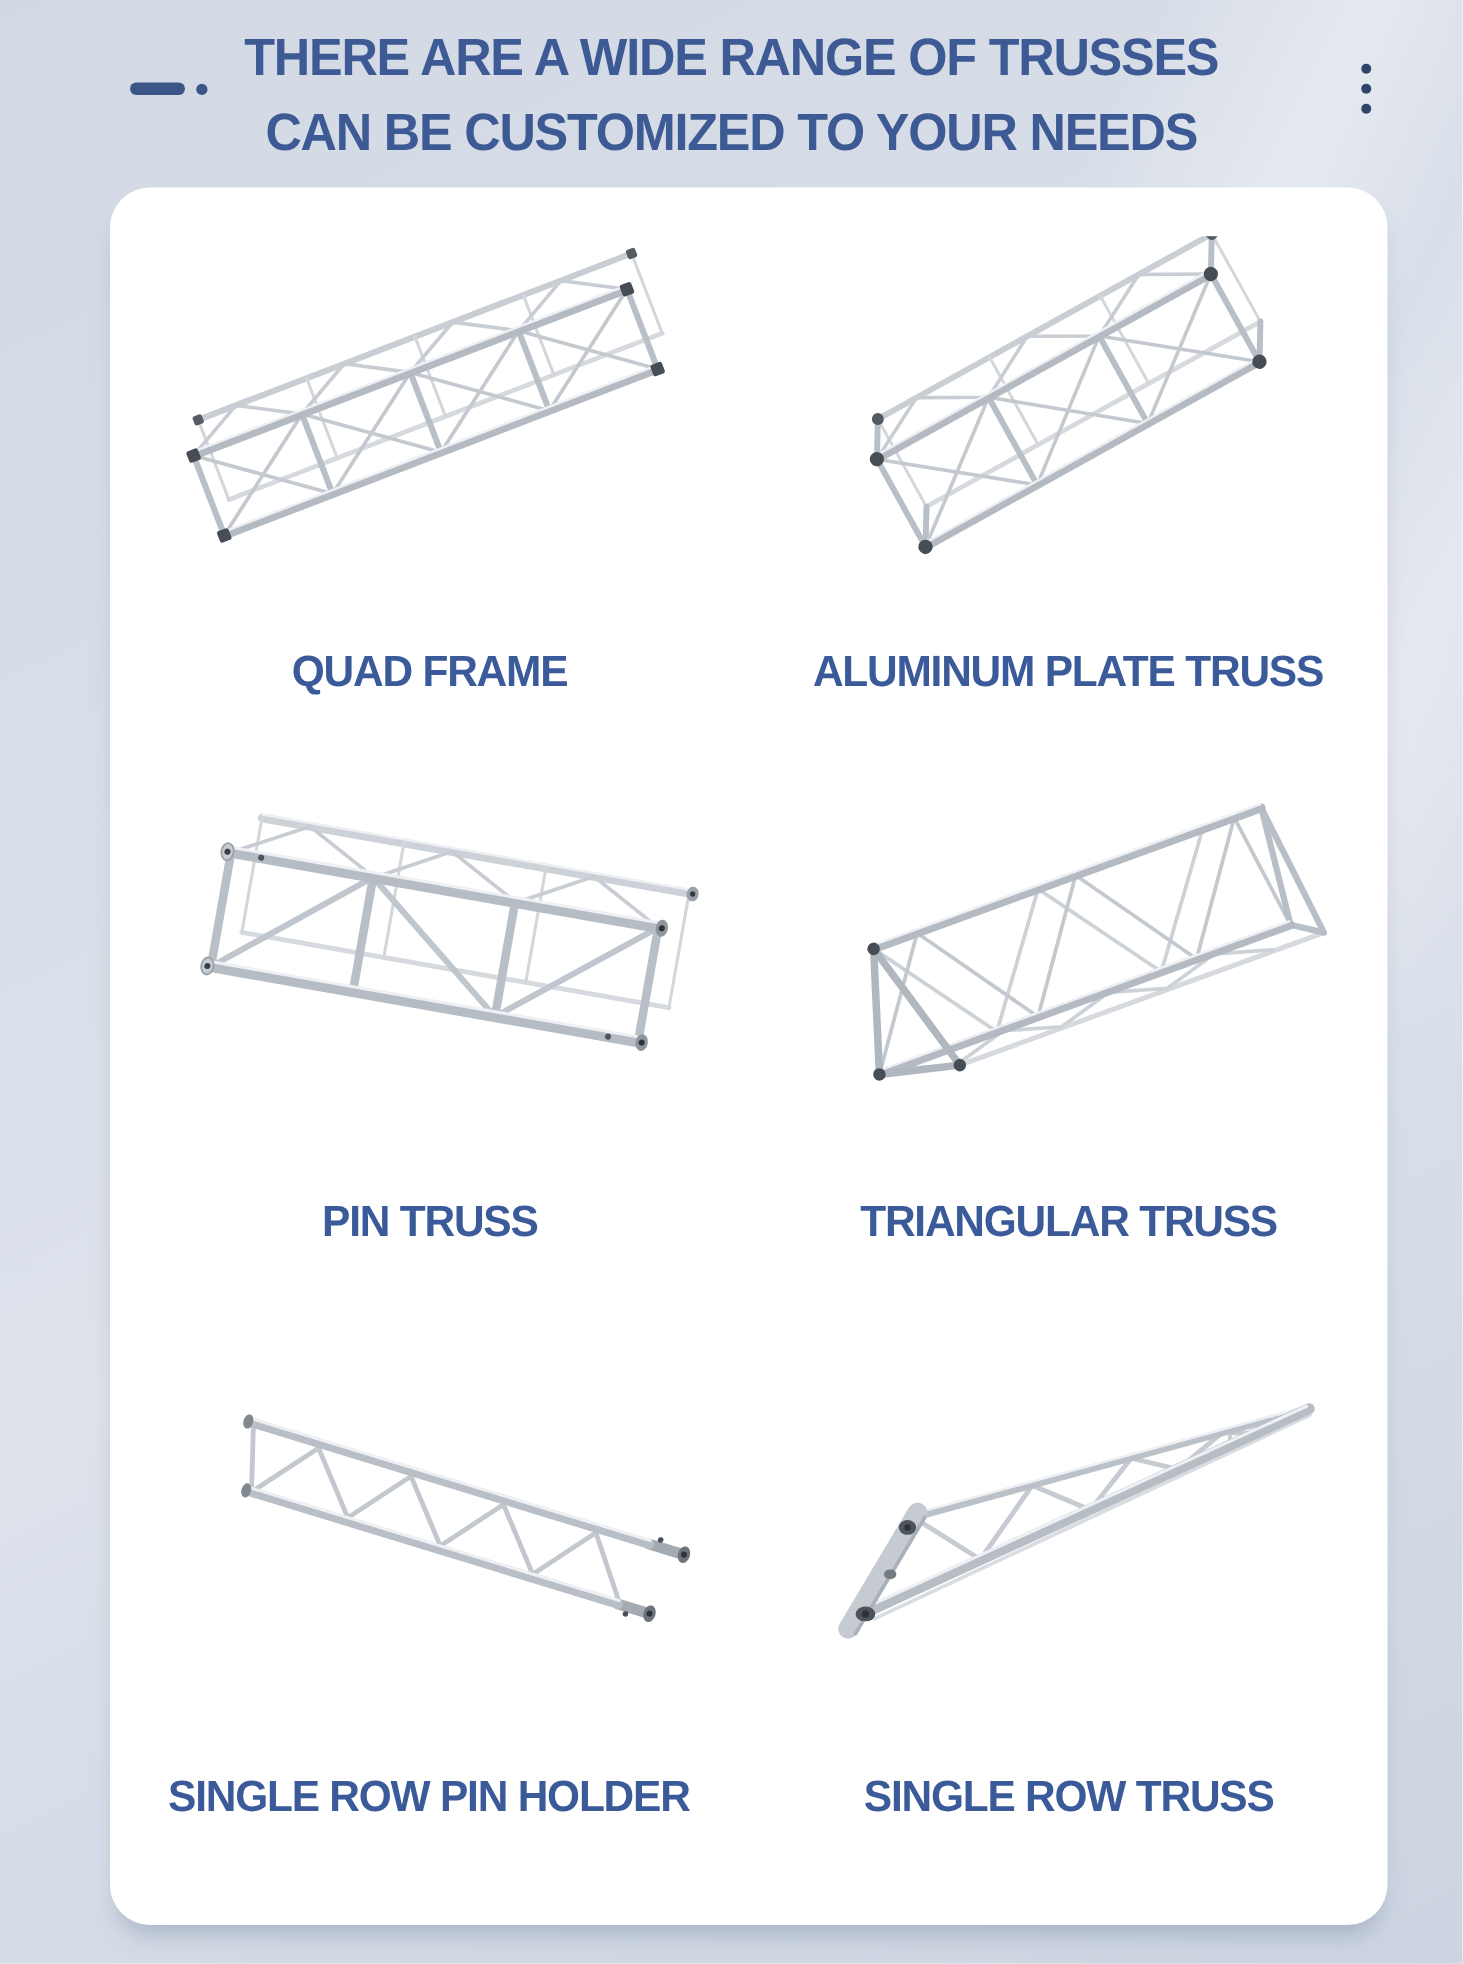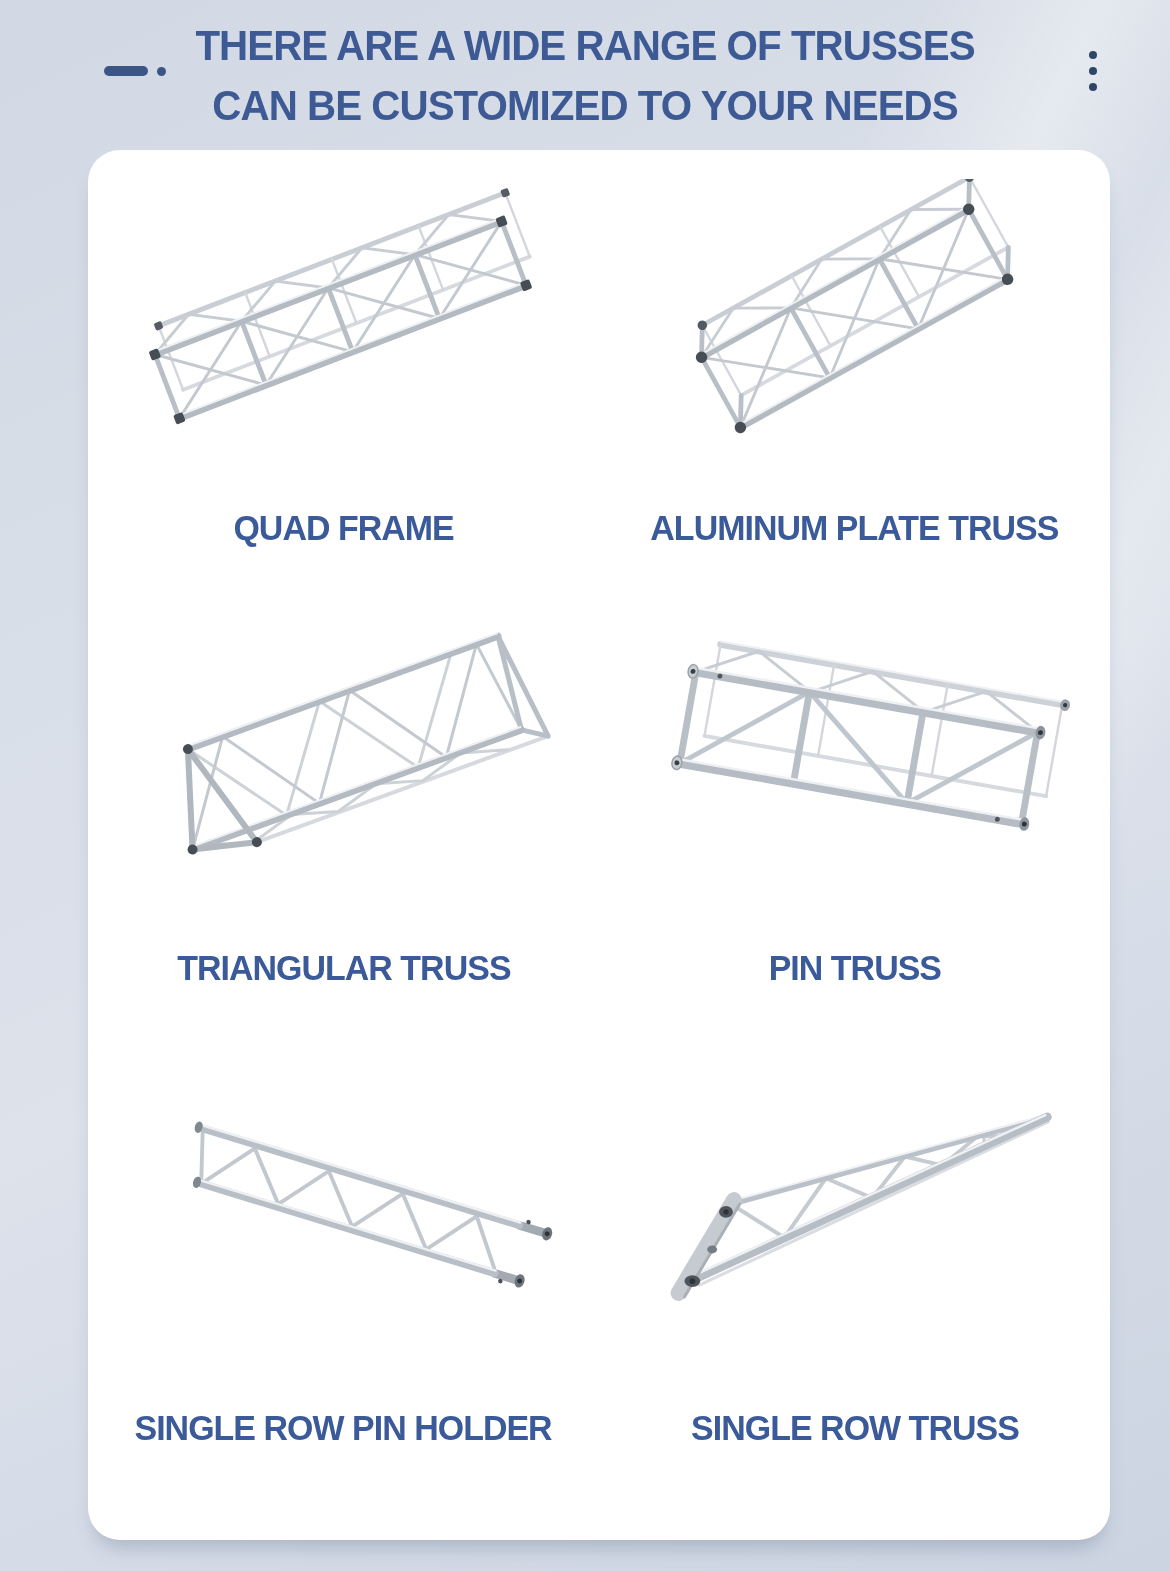--- a/index.html
+++ b/index.html
@@ -29,21 +29,21 @@
   .title span{display:block;transform:scaleX(.96);}
   .v-dots{position:absolute;right:73px;top:51px;display:flex;flex-direction:column;gap:8px;align-items:center;}
   .v-dots i{width:8px;height:8px;border-radius:50%;background:#2e4568;display:block;}
 
   
   .card{
     position:absolute;left:88px;top:150px;width:1022px;height:1390px;
     background:#ffffff;border-radius:32px;
     box-shadow:0 14px 18px -6px rgba(110,125,150,.38);
     display:grid;grid-template-columns:1fr 1fr;grid-template-rows:410px 440px 460px;
-    box-sizing:border-box;
+    padding-top:10px;box-sizing:border-box;
   }
   .cell{display:flex;flex-direction:column;align-items:center;justify-content:flex-end;padding-bottom:12px;}
   .img-wrap{flex:1;display:flex;align-items:center;justify-content:center;width:100%;}
   .label{
     color:#3b5a99;font-weight:bold;font-size:35px;letter-spacing:-1px;
     transform:scaleX(.97);white-space:nowrap;
   }
 
   
   svg{display:block;}
@@ -128,43 +128,20 @@
             <circle class="darkDot" cx="65" cy="98" r="6"></circle>
             <circle class="darkDot" cx="65" cy="182" r="6"></circle>
             <circle class="darkDot" cx="385" cy="98" r="6"></circle>
             <circle class="darkDot" cx="385" cy="182" r="6"></circle>
             <circle cx="82" cy="69" r="5" fill="#545a62"></circle>
             <circle cx="402" cy="69" r="5" fill="#545a62"></circle>
           </g>
         </svg>
       </div>
       <div class="label">ALUMINUM PLATE TRUSS</div>
-    </section>
-
-    <section class="cell">
-      <div class="img-wrap">
-        <svg width="440" height="300" viewBox="0 0 440 300">
-          <g transform="rotate(-20 220 150)">
-            <path class="chordBB" d="M108 203 H418"></path>
-            <path class="brace2" d="M60 189 L105 202 L150 189 L195 202 L240 189 L285 202 L330 189 L375 202"></path>
-            <path class="brace2" d="M75 92 L145 188 L215 92 L285 188 L355 92"></path>
-            <path class="brace" d="M45 188 L112 92 L180 188 L247 92 L315 188 L382 92 L395 188"></path>
-            <path class="vert" d="M405 92 L395 188 M395 188 L418 203 M418 203 L405 92"></path>
-            <path class="chordF" d="M75 92 H405"></path>
-            <path class="hl" d="M75 89 H405"></path>
-            <path class="chordF" d="M45 188 H395"></path>
-            <path class="hl" d="M45 185 H395"></path>
-            <path d="M75 92 L45 188 L108 203 Z" fill="none" stroke="#b0b7bf" stroke-width="6" stroke-linejoin="round"></path>
-            <circle class="darkDot" cx="75" cy="92" r="5"></circle>
-            <circle class="darkDot" cx="45" cy="188" r="5"></circle>
-            <circle class="darkDot" cx="108" cy="203" r="5"></circle>
-          </g>
-        </svg>
-      </div>
-      <div class="label">TRIANGULAR TRUSS</div>
     </section>
 
     <section class="cell">
       <div class="img-wrap">
         <svg width="430" height="295" viewBox="0 0 440 300">
           <g transform="rotate(10 220 150)">
             <path class="chordBB" d="M65 158 H420"></path>
             <path class="tubeB" d="M65 63 H420"></path>
             <path class="hl" d="M65 60 H420"></path>
             <path class="vertB" d="M65 63 V158 M183 63 V158 M301 63 V158 M420 63 V158"></path>
@@ -188,20 +165,43 @@
             <circle cx="70" cy="95" r="2.5" fill="#4e545b"></circle>
             <circle cx="375" cy="190" r="2.5" fill="#4e545b"></circle>
           </g>
         </svg>
       </div>
       <div class="label">PIN TRUSS</div>
     </section>
 
     <section class="cell">
       <div class="img-wrap">
+        <svg width="440" height="300" viewBox="0 0 440 300">
+          <g transform="rotate(-20 220 150)">
+            <path class="chordBB" d="M108 203 H418"></path>
+            <path class="brace2" d="M60 189 L105 202 L150 189 L195 202 L240 189 L285 202 L330 189 L375 202"></path>
+            <path class="brace2" d="M75 92 L145 188 L215 92 L285 188 L355 92"></path>
+            <path class="brace" d="M45 188 L112 92 L180 188 L247 92 L315 188 L382 92 L395 188"></path>
+            <path class="vert" d="M405 92 L395 188 M395 188 L418 203 M418 203 L405 92"></path>
+            <path class="chordF" d="M75 92 H405"></path>
+            <path class="hl" d="M75 89 H405"></path>
+            <path class="chordF" d="M45 188 H395"></path>
+            <path class="hl" d="M45 185 H395"></path>
+            <path d="M75 92 L45 188 L108 203 Z" fill="none" stroke="#b0b7bf" stroke-width="6" stroke-linejoin="round"></path>
+            <circle class="darkDot" cx="75" cy="92" r="5"></circle>
+            <circle class="darkDot" cx="45" cy="188" r="5"></circle>
+            <circle class="darkDot" cx="108" cy="203" r="5"></circle>
+          </g>
+        </svg>
+      </div>
+      <div class="label">TRIANGULAR TRUSS</div>
+    </section>
+
+    <section class="cell">
+      <div class="img-wrap">
         <svg width="450" height="290" viewBox="0 0 440 300">
           <g transform="rotate(17 220 150)">
             <path d="M58 120 L72 171" stroke="#c2c8ce" stroke-width="4" stroke-linecap="round" fill="none"></path>
             <path class="brace" style="stroke-width:4;stroke:#c2c8ce" d="M75 170 L115 122 L155 170 L195 122 L235 170 L275 122 L315 170 L355 122 L388 168"></path>
             <path d="M400 118 H428" stroke="#a3aab2" stroke-width="9" stroke-linecap="round" fill="none"></path>
             <path d="M390 173 H415" stroke="#a3aab2" stroke-width="9" stroke-linecap="round" fill="none"></path>
             <path d="M55 118 H400" stroke="#b8bfc6" stroke-width="8" stroke-linecap="round" fill="none"></path>
             <path d="M55 115 H400" class="hl" style="stroke-width:2.5"></path>
             <path d="M70 173 H390" stroke="#b8bfc6" stroke-width="8" stroke-linecap="round" fill="none"></path>
             <path d="M70 170 H390" class="hl" style="stroke-width:2.5"></path>

